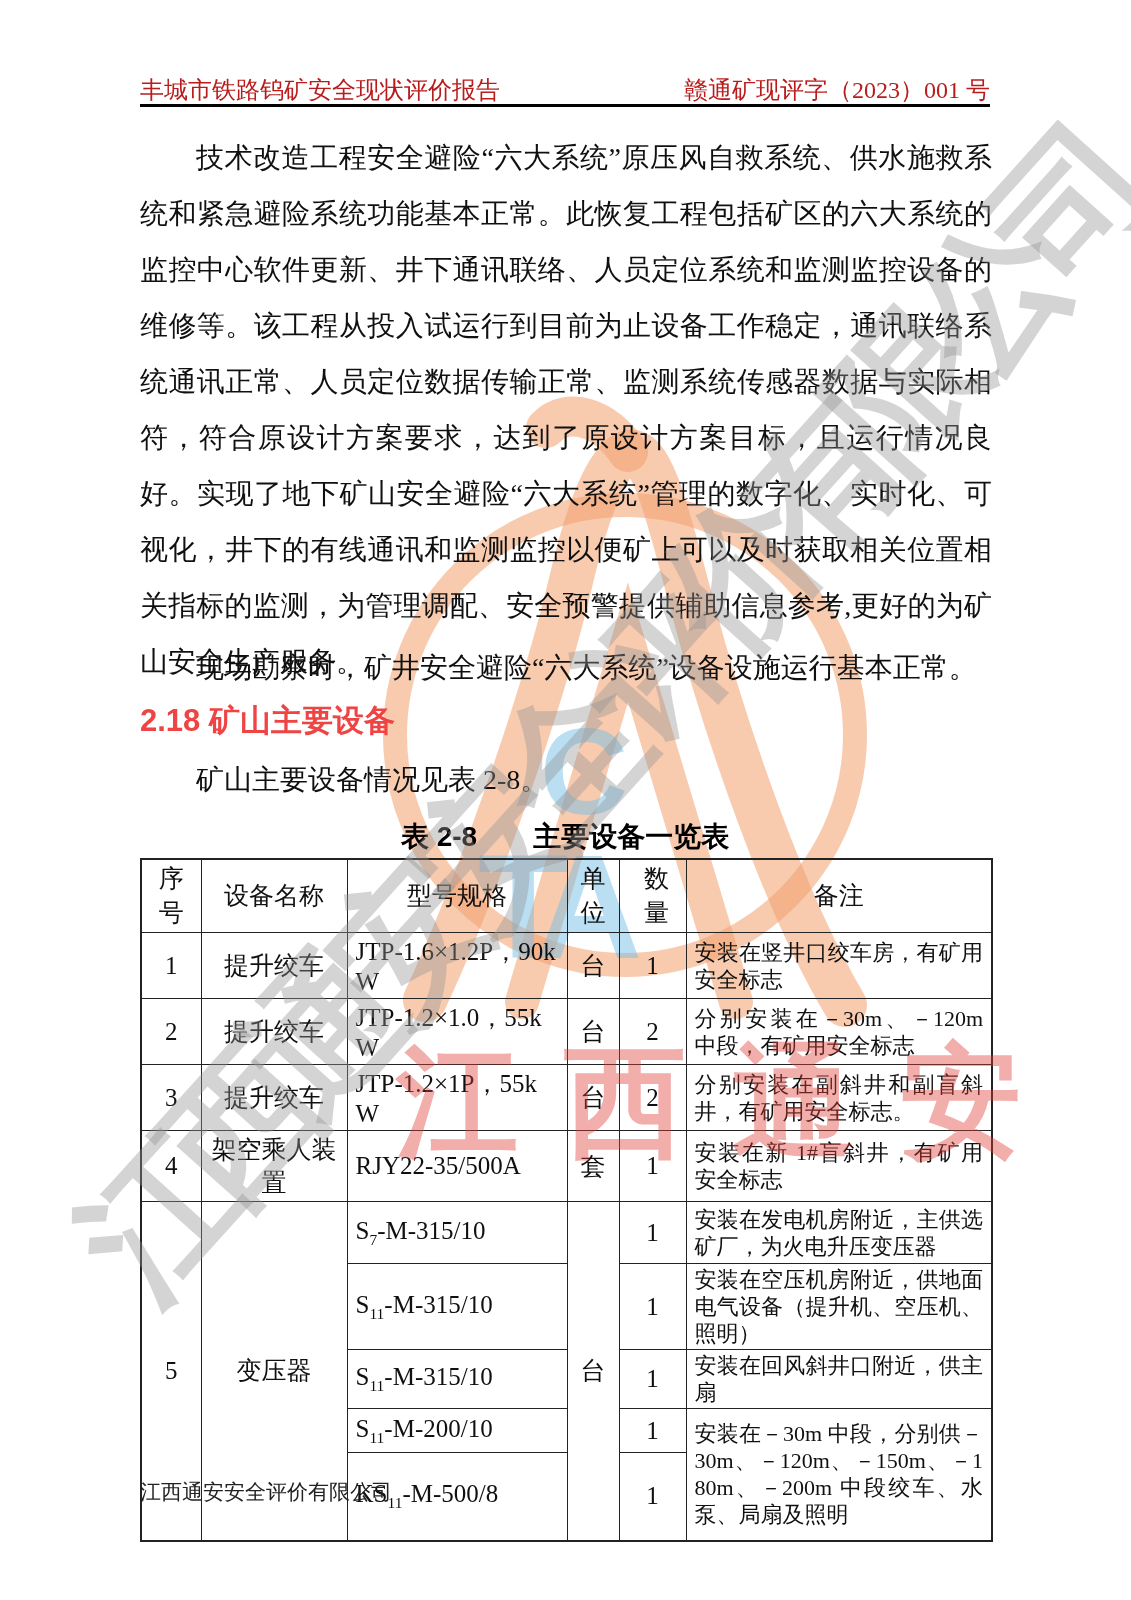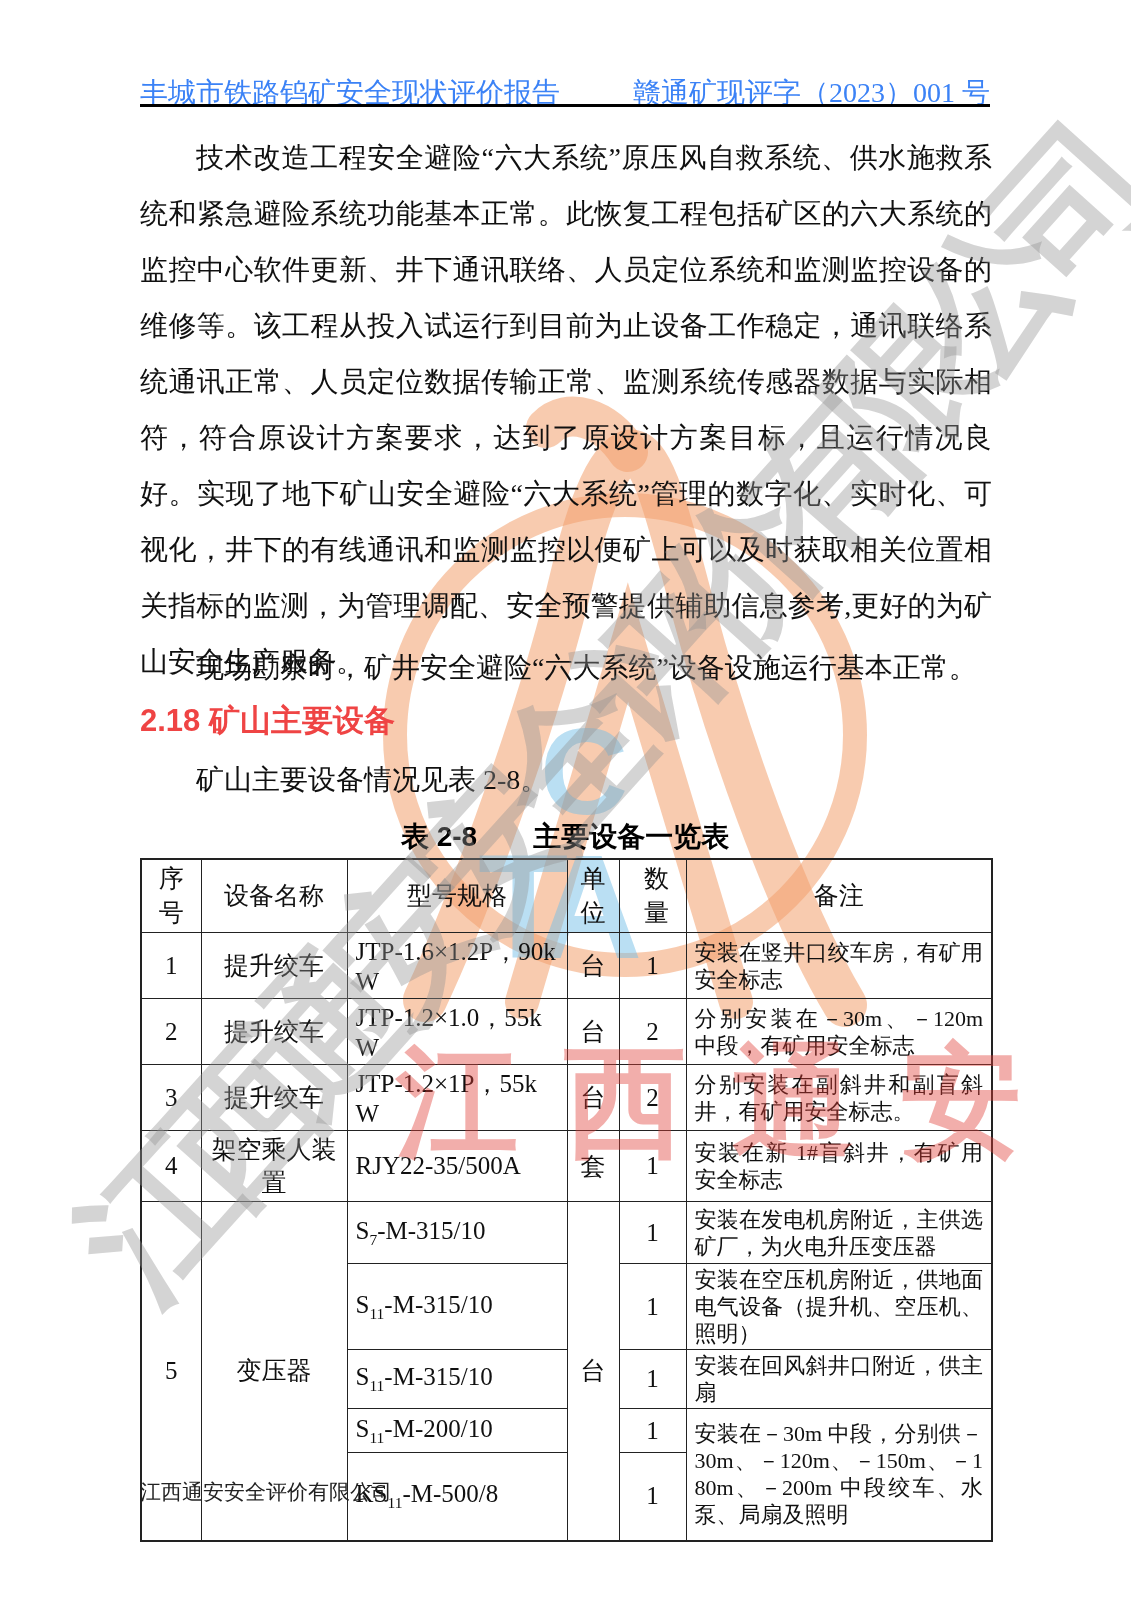--- a/index.html
+++ b/index.html
@@ -1,21 +1,21 @@
 <!DOCTYPE html>
 <html><head>
 <meta charset="utf-8">
 <style>
   html,body{margin:0;padding:0;}
   body{width:1131px;height:1600px;position:relative;background:#ffffff;overflow:hidden;
        font-family:"Liberation Serif","DejaVu Serif",serif;color:#111;}
   .page{position:absolute;inset:0;}
   
   .hdr{position:absolute;left:140px;top:74px;width:850px;display:flex;justify-content:space-between;
-       font-size:28px;color:#3b82f6;}
+       font-size:24px;color:#b91c1c;}
   .hdr-rule{position:absolute;left:140px;top:104px;width:850px;height:3px;background:#000;}
   
   .para{position:absolute;left:140px;width:852px;font-size:28px;line-height:56px;
         text-align:justify;text-indent:2em;color:#101010;}
   #p1{top:130px;}
   #p2{top:640px;}
   .h2{position:absolute;left:140px;top:700px;width:852px;font-size:31px;font-weight:bold;
       font-family:"Liberation Sans","DejaVu Sans",sans-serif;color:#ef4444;}
   #p3{top:752px;}
   .tbl-caption{position:absolute;left:140px;top:818px;width:850px;text-align:center;

